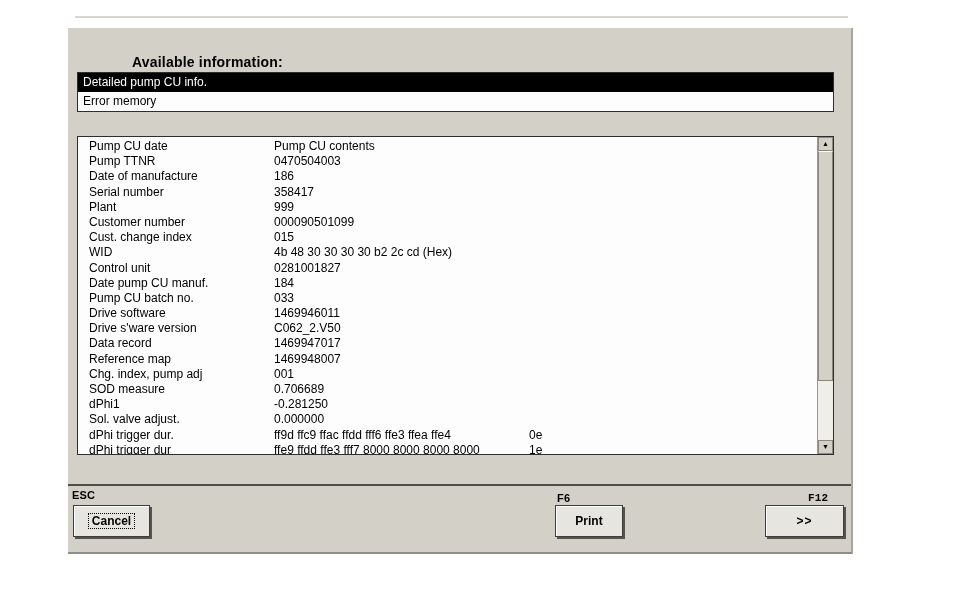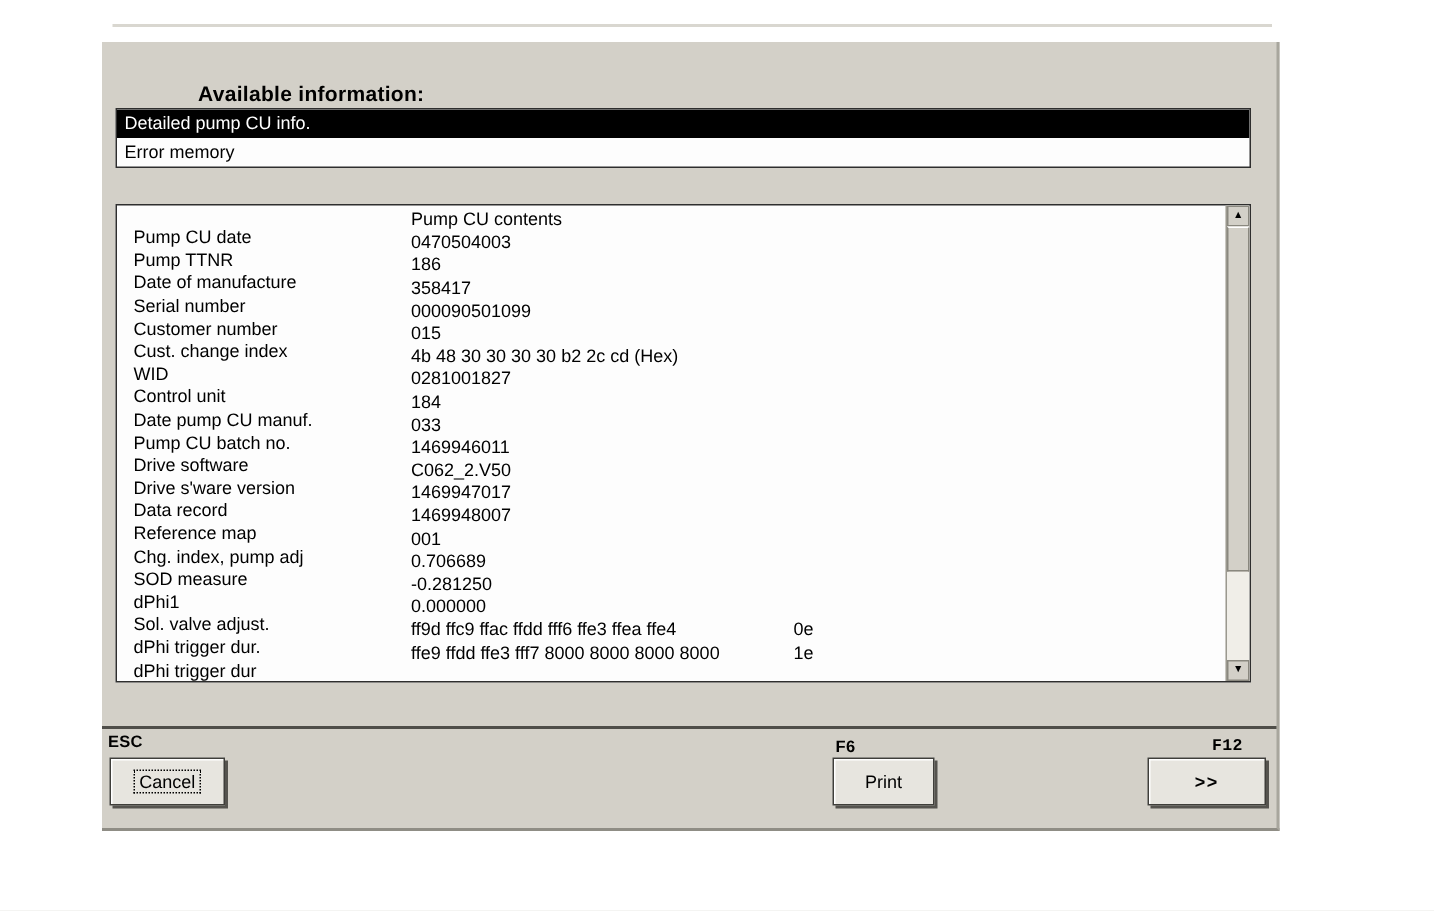--- a/index.html
+++ b/index.html
@@ -47,21 +47,21 @@
     overflow: hidden;
   }
   .rows {
     position: absolute; left: 0; top: 2px; right: 17px; bottom: 0;
     overflow: hidden;
   }
   .info-row {
     position: relative; height: 15.2px; line-height: 15.2px;
     font-size: 12px; white-space: nowrap;
   }
-  .c-label { position: absolute; left: 11px; margin-top: 12px; }
+  .c-label { position: absolute; left: 11px; }
   .c-value { position: absolute; left: 196px; }
   .c-extra { position: absolute; left: 451px; }
   .scrollbar {
     position: absolute; top: 0; right: 0; bottom: 0;
     width: 16px;
     background: #f0eee8;
     border-left: 1px solid #9b998f;
     display: flex; flex-direction: column;
   }
   .sb-btn {
@@ -91,20 +91,21 @@
   .k-f6  { left: 489px; top: 464px; }
   .k-f12 { left: 740px; top: 464px; font-family: Liberation Mono, monospace; }
   .btn {
     position: absolute; top: 477px; height: 32px;
     background: #e7e5df;
     border: 1px solid #3f3e3a;
     box-shadow: 2px 2px 0 #55534e, inset 1px 1px 0 #ffffff;
     font-size: 12px;
     display: flex; align-items: center; justify-content: center;
     cursor: pointer;
+    font-weight: bold;
   }
   .btn-cancel { left: 5px;   width: 77px; }
   .btn-print  { left: 487px; width: 68px; }
   .btn-next   { left: 697px; width: 79px; font-weight: bold; letter-spacing: 1px; }
   .focus-rect { border: 1px dotted #000; padding: 0 3px; line-height: 14px; }
 </style>
 </head>
 <body>
 
 <div class="top-rule"></div>
@@ -134,20 +135,25 @@
     <span class="c-label">Date of manufacture</span>
     <span class="c-value">186</span>
     <span class="c-extra"></span>
   </div>
         <div class="info-row">
     <span class="c-label">Serial number</span>
     <span class="c-value">358417</span>
     <span class="c-extra"></span>
   </div>
         <div class="info-row">
+    <span class="c-label">Plant</span>
+    <span class="c-value">999</span>
+    <span class="c-extra"></span>
+  </div>
+        <div class="info-row">
     <span class="c-label">Customer number</span>
     <span class="c-value">000090501099</span>
     <span class="c-extra"></span>
   </div>
         <div class="info-row">
     <span class="c-label">Cust. change index</span>
     <span class="c-value">015</span>
     <span class="c-extra"></span>
   </div>
         <div class="info-row">

